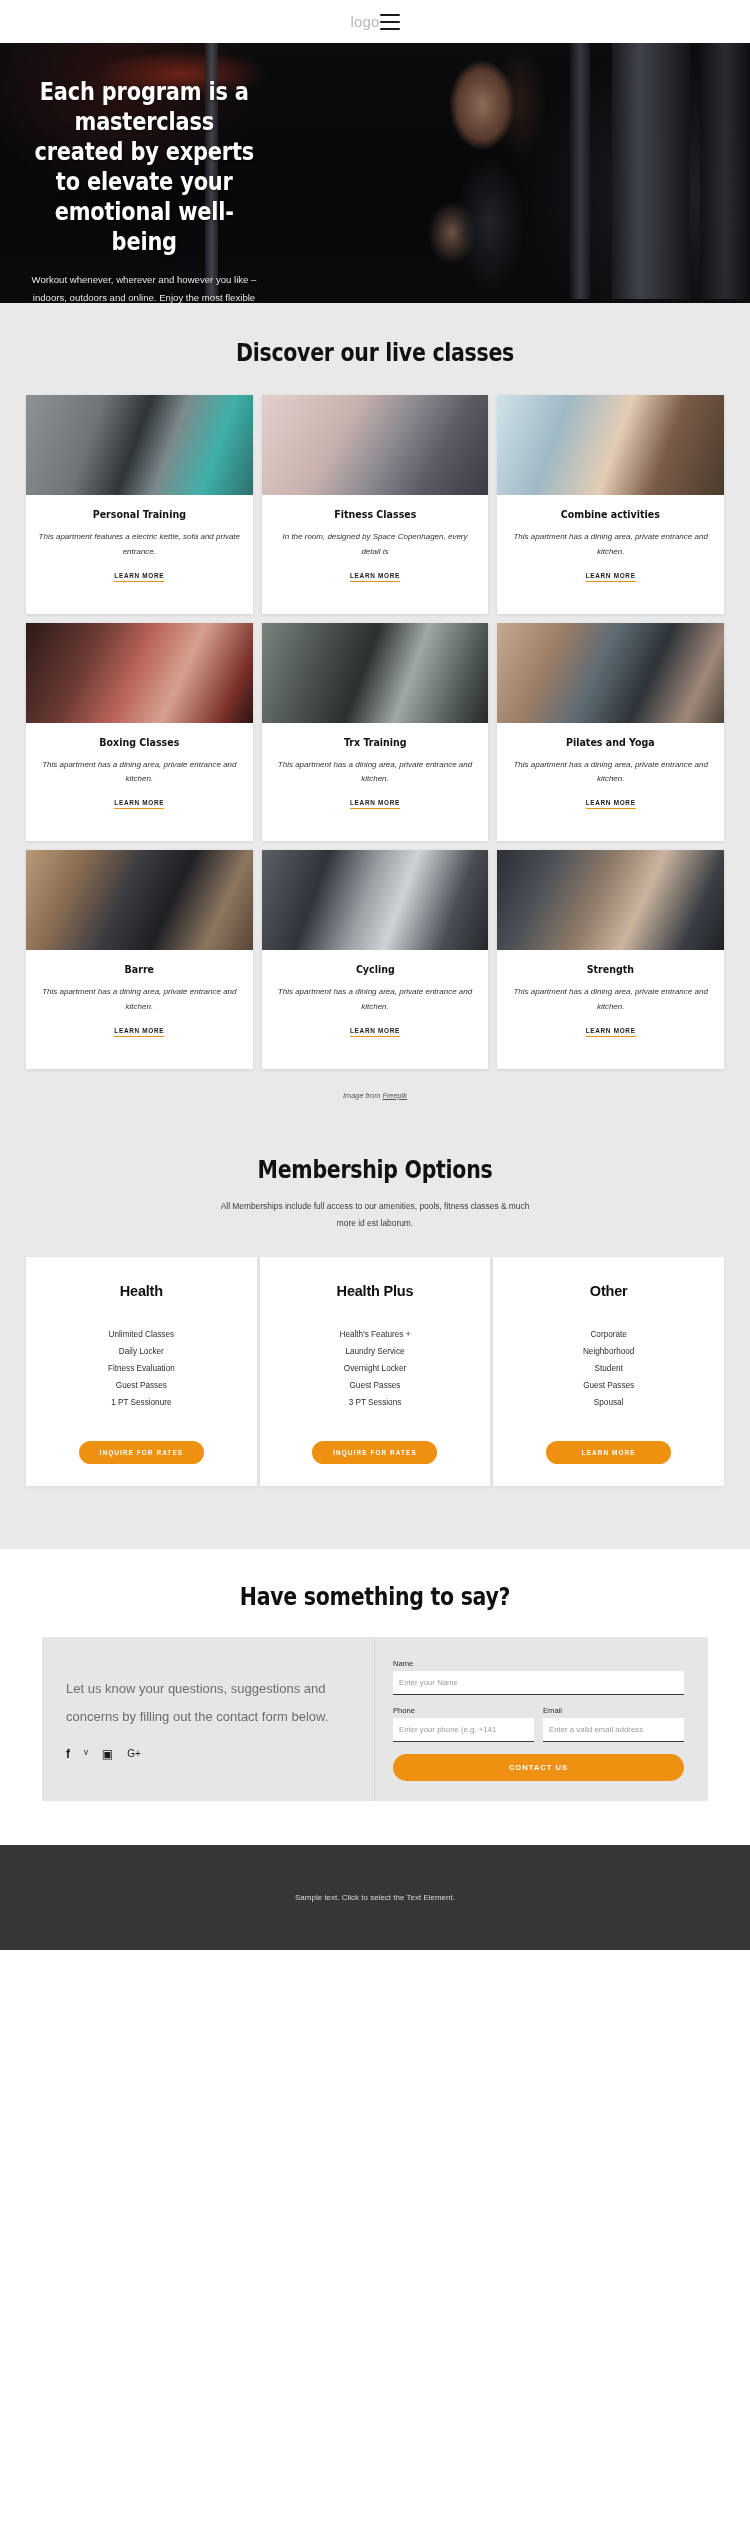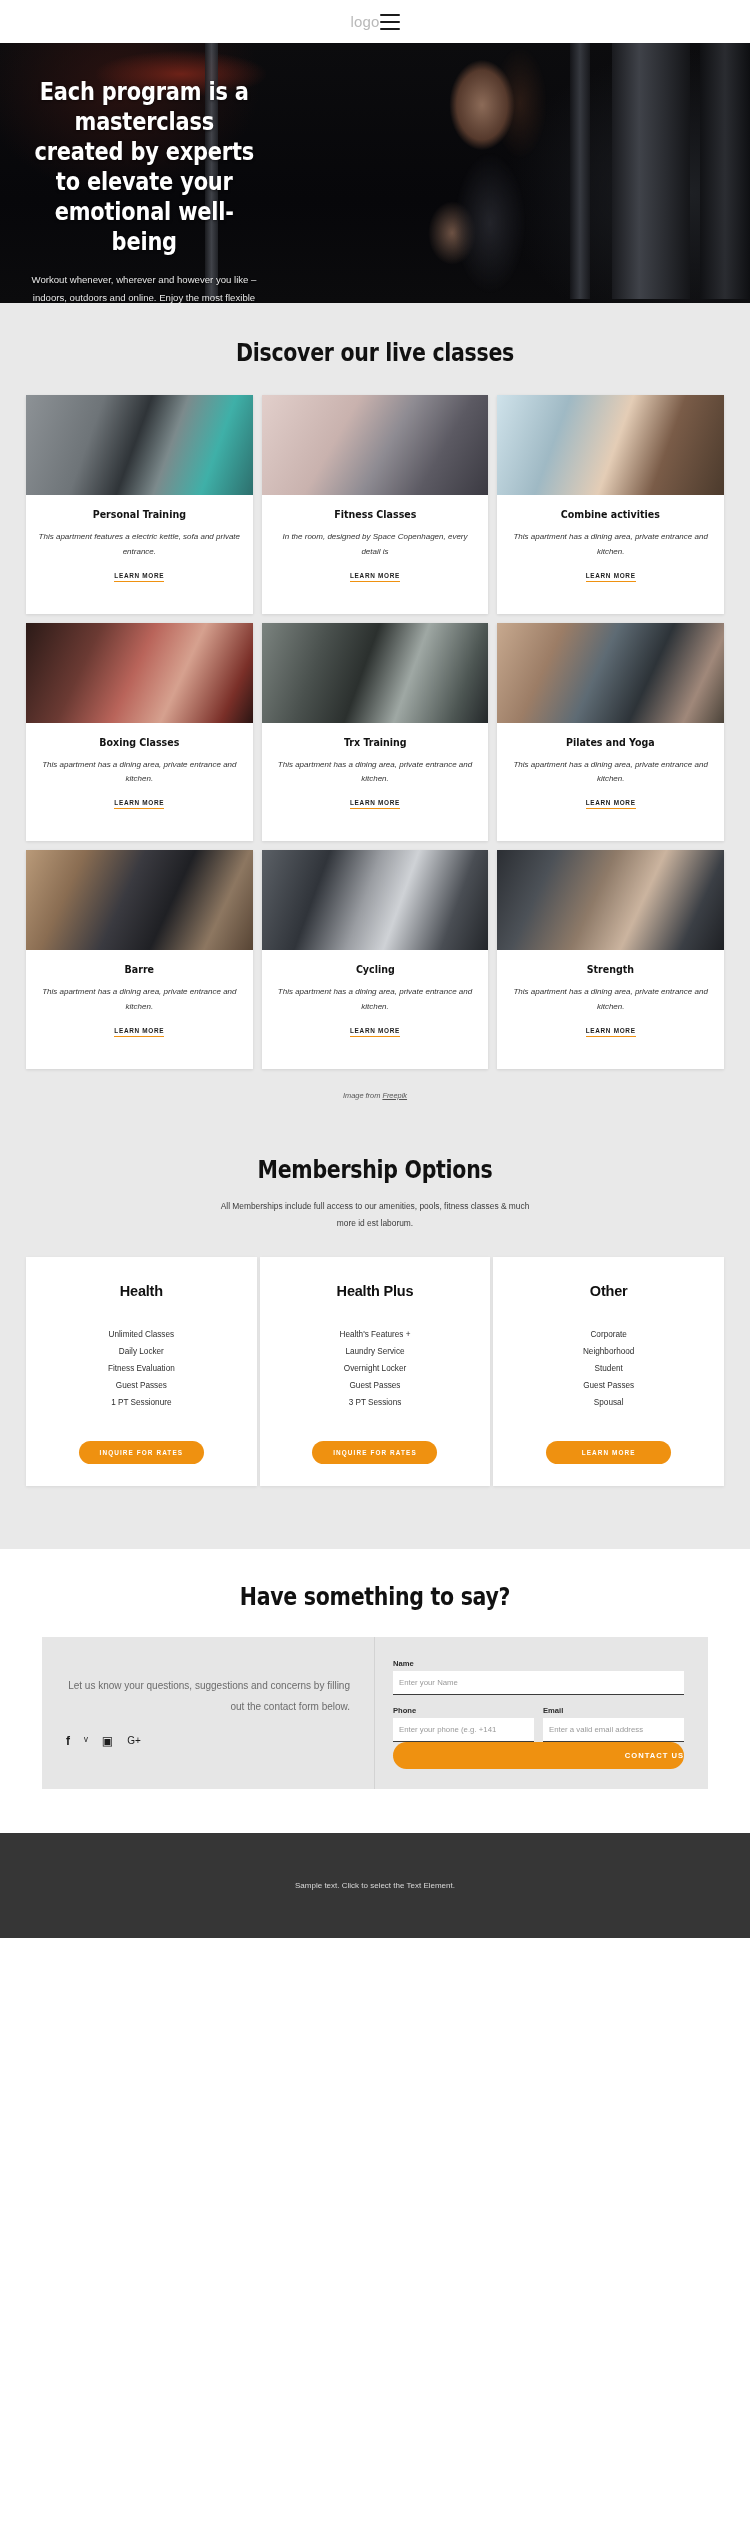--- a/index.html
+++ b/index.html
@@ -106,33 +106,33 @@
   .plan { background:#fff; padding:26px 12px 22px; text-align:center; box-shadow:0 1px 3px rgba(0,0,0,.08); }
   .plan-title { font-size:14.5px; font-weight:700; color:#101010; letter-spacing:-.2px; }
   .plan-list { margin-top:28px; }
   .plan-list li { list-style:none; font-size:8.2px; line-height:2.05; color:#2e2e2e; }
   .btn-plan { margin-top:30px; width:125px; padding:8px 0; font-size:6.4px; }
 
   
   .sec-contact { background:#fff; padding:34px 0 44px; }
   .contact-wrap { margin:26px auto 0; width:666px; background:#e6e6e6; display:flex; min-height:140px; }
   .contact-left { width:50%; padding:38px 24px 20px 24px; border-right:1px solid #d3d3d3; }
-  .contact-left p { font-size:10px; line-height:2.1; color:#6c6c6c;text-align:right; }
+  .contact-left p { font-size:13px; line-height:2.1; color:#6c6c6c; }
   .social { margin-top:18px; display:flex; gap:14px; align-items:center; color:#1c1c1c; }
   .social span { font-size:12px; line-height:1; display:inline-flex; align-items:center; cursor:pointer; }
   .contact-right { width:50%; padding:22px 24px 20px 18px; }
-  .fld-label { font-size:7.6px; color:#2b2b2b; margin-bottom:3px; display:block;font-weight:bold; }
+  .fld-label { font-size:7.6px; color:#2b2b2b; margin-bottom:3px; display:block; }
   .fld {
     width:100%; border:none; border-bottom:1.4px solid #3c3c3c; background:#fff;
     padding:7px 6px; font-size:7.8px; color:#555; font-family:"Liberation Sans",sans-serif;
   }
   .fld::placeholder { color:#9a9a9a; }
   .row2 { display:flex; gap:9px; margin-top:11px; }
   .row2 > div { flex:1; min-width:0; }
-  .btn-contact { width:100%; padding:9px 0; font-size:7.6px; letter-spacing:1px;text-align:right; }
+  .btn-contact { margin-top:12px; width:100%; padding:9px 0; font-size:7.6px; letter-spacing:1px; }
 
   
   .footer { background:#363636; height:105px; display:flex; align-items:center; justify-content:center; }
   .footer p { font-size:8px; color:#d8d8d8; }
 
   
   .ph { position:absolute; inset:0; }
 </style>
 </head>
 <body>

